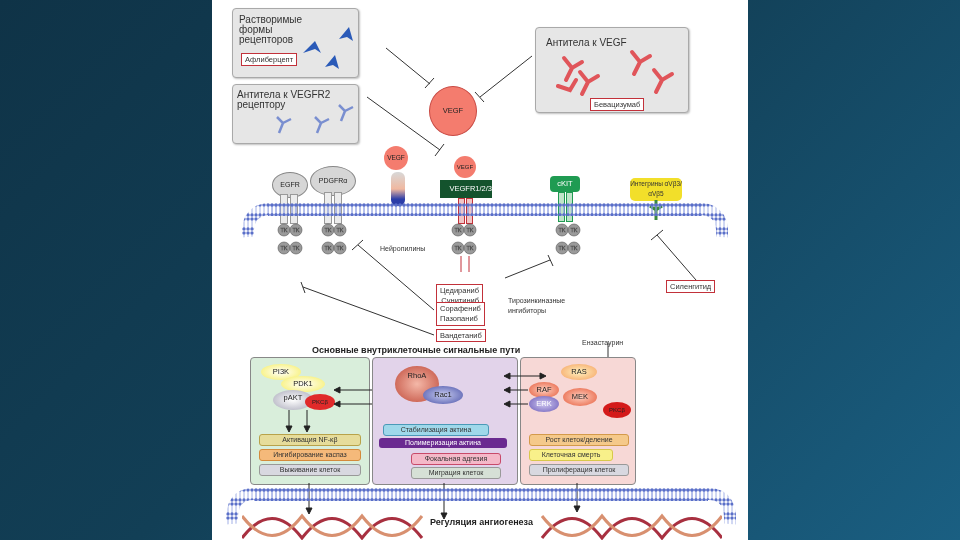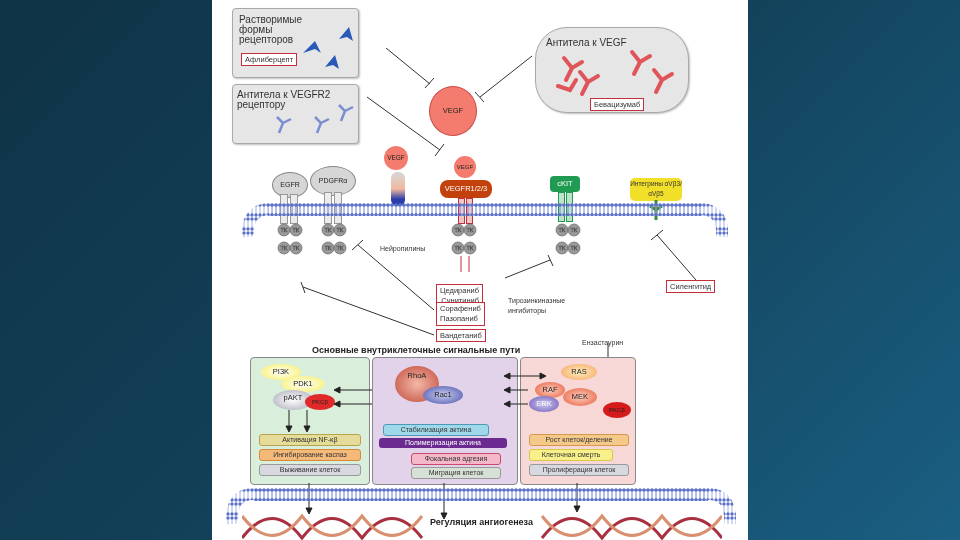--- a/index.html
+++ b/index.html
@@ -60,21 +60,21 @@
     <div class="lbl" style="left:4px;top:5px;width:120px;">Антитела к VEGFR2 рецептору</div>
     <svg class="abs" style="left:40px;top:16px" width="84" height="40">
       <g stroke="#7a8fd0" stroke-width="2.5" fill="none">
         <path d="M6 32 L10 22 L4 16 M10 22 L18 18"></path>
         <path d="M44 32 L48 22 L42 16 M48 22 L56 18"></path>
         <path d="M68 20 L72 10 L66 4 M72 10 L80 6"></path>
       </g>
     </svg>
   </div>
 
-  <div class="grey-box" style="left:323px;top:27px;width:152px;height:84px;border-radius:32px;">
+  <div class="grey-box" style="left:323px;top:27px;width:152px;height:84px;">
     <div class="lbl" style="left:10px;top:10px;">Антитела к VEGF</div>
     <div class="drug" style="left:54px;top:70px;">Бевацизумаб</div>
     <svg class="abs" style="left:20px;top:18px" width="130" height="54">
       <g stroke="#e0555a" stroke-width="4" fill="none" stroke-linecap="round">
         <path d="M8 12 L16 22 L26 16 M16 22 L10 34"></path>
         <path d="M24 26 L32 36 L42 30 M32 36 L26 48"></path>
         <path d="M2 40 L14 44 L20 34"></path>
         <path d="M76 6 L84 16 L94 10 M84 16 L78 28"></path>
         <path d="M98 24 L106 34 L116 28 M106 34 L100 46"></path>
       </g>
@@ -98,21 +98,21 @@
 
   <div class="oval" style="left:98px;top:166px;width:44px;height:28px;background:#d6d6d6;border:1px solid #888;line-height:28px;font-size:7px;">
     <span>PDGFRα</span>
   </div>
   <div class="abs" style="left:112px;top:192px;width:6px;height:30px;background:#ececec;border:1px solid #999;"></div>
   <div class="abs" style="left:122px;top:192px;width:6px;height:30px;background:#ececec;border:1px solid #999;"></div>
 
   <div class="oval" style="left:242px;top:156px;width:22px;height:22px;background:#f47c6e;line-height:22px;font-size:6px;">
     <span>VEGF</span>
   </div>
-  <div class="abs" style="left:228px;top:180px;width:52px;height:18px;background:#c2410c;border-radius:8px;color:#fff;font-size:7.5px;line-height:18px;text-align:center;">
+  <div class="abs" style="left:228px;top:180px;width:52px;height:18px;background:#14532d;border-radius:0;color:#fff;font-size:7.5px;line-height:18px;text-align:right;">
     <span>VEGFR1/2/3</span>
   </div>
   <div class="abs" style="left:246px;top:198px;width:5px;height:24px;background:#f0c6c6;border:1px solid #c2313a;"></div>
   <div class="abs" style="left:254px;top:198px;width:5px;height:24px;background:#f0c6c6;border:1px solid #c2313a;"></div>
 
   <div class="abs" style="left:338px;top:176px;width:30px;height:16px;background:#1f9b52;border-radius:4px;color:#fff;font-size:7.5px;line-height:16px;text-align:center;">
     <span>cKIT</span>
   </div>
   <div class="abs" style="left:346px;top:192px;width:5px;height:28px;background:#bfe3c9;border:1px solid #1f9b52;"></div>
   <div class="abs" style="left:354px;top:192px;width:5px;height:28px;background:#bfe3c9;border:1px solid #1f9b52;"></div>
@@ -220,21 +220,21 @@
     <div class="oval" style="left:22px;top:8px;width:44px;height:36px;background:radial-gradient(#f4b8a8,#c04a3a);line-height:20px;"><span>RhoA</span></div>
     <div class="oval" style="left:50px;top:28px;width:40px;height:18px;background:radial-gradient(#c8ccf0,#4a52a8);line-height:18px;"><span>Rac1</span></div>
     <div class="pill" style="left:10px;top:66px;width:104px;background:#9fd8ea;border:1px solid #4a9ab8;">Стабилизация актина</div>
     <div class="pill" style="left:6px;top:80px;width:128px;background:#6a2a90;color:#fff;">Полимеризация актина</div>
     <div class="pill" style="left:38px;top:95px;width:88px;background:#f4b8c8;border:1px solid #c84a6a;">Фокальная адгезия</div>
     <div class="pill" style="left:38px;top:109px;width:88px;background:#d6e0d6;border:1px solid #999;">Миграция клеток</div>
   </div>
 
   <div class="panel" style="left:308px;top:357px;width:114px;height:126px;background:#f7d8d6;">
     <div class="oval" style="left:40px;top:6px;width:36px;height:16px;background:radial-gradient(#fff2c0,#f5a060);line-height:16px;"><span>RAS</span></div>
-    <div class="oval" style="left:8px;top:24px;width:30px;height:16px;background:radial-gradient(#ffd0c0,#e55a3a);line-height:16px;margin-left:6px;"><span>RAF</span></div>
+    <div class="oval" style="left:8px;top:24px;width:30px;height:16px;background:radial-gradient(#ffd0c0,#e55a3a);line-height:16px;"><span>RAF</span></div>
     <div class="oval" style="left:8px;top:38px;width:30px;height:16px;background:radial-gradient(#d0c8f0,#6a5ab8);line-height:16px;color:#fff;"><span>ERK</span></div>
     <div class="oval" style="left:42px;top:30px;width:34px;height:18px;background:radial-gradient(#ffd0c0,#e55a3a);line-height:18px;"><span>MEK</span></div>
     <div class="oval" style="left:82px;top:44px;width:28px;height:16px;background:#d41a1a;line-height:16px;font-size:6px;"><span>PKCβ</span></div>
     <div class="pill" style="left:8px;top:76px;width:98px;background:#f5c98a;border:1px solid #d49a4a;">Рост клеток/деление</div>
     <div class="pill" style="left:8px;top:91px;width:82px;background:#f8f08a;border:1px solid #d8c84a;">Клеточная смерть</div>
     <div class="pill" style="left:8px;top:106px;width:98px;background:#d8d8e0;border:1px solid #999;">Пролиферация клеток</div>
   </div>
 
   <svg class="abs" style="left:0;top:360px" width="536" height="180">
     <g stroke="#222" fill="#222">

